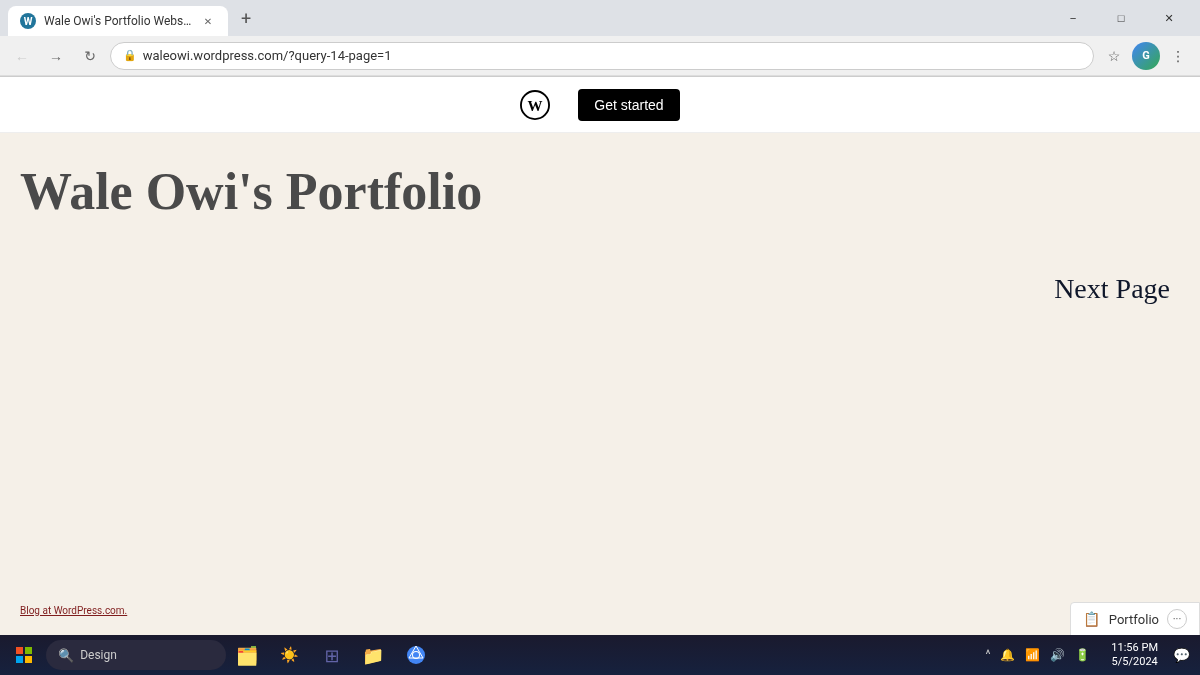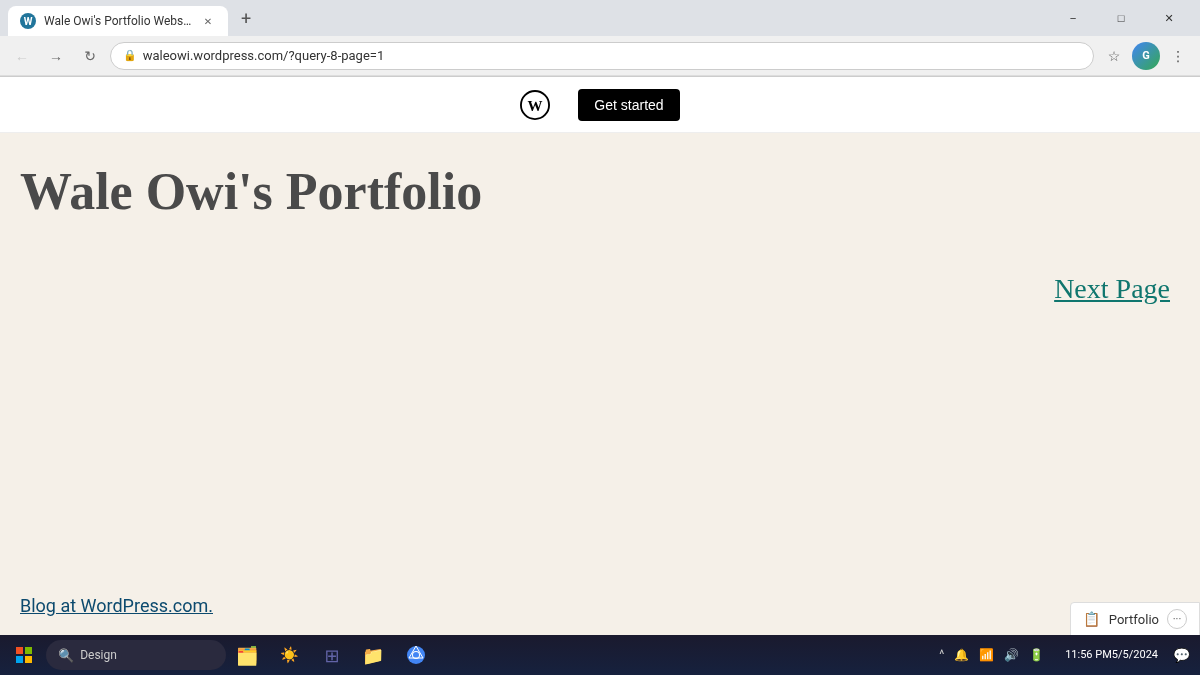--- a/index.html
+++ b/index.html
@@ -195,31 +195,30 @@
       color: #4a4a4a;
       line-height: 1.1;
       margin-bottom: 20px;
       font-family: Georgia, serif;
     }
     .next-page-link {
       position: absolute;
       right: 30px;
       top: 140px;
       font-size: 28px;
-      color: #0f766e;
-      text-decoration: underline;
+      color: #0f172a;
       cursor: pointer;
       font-family: Georgia, serif;
     }
     .footer-link {
       position: absolute;
       bottom: 20px;
       left: 20px;
-      font-size: 18px;
-      color: #0c4a6e;
+      font-size: 10px;
+      color: #7f1d1d;
       text-decoration: underline;
       cursor: pointer;
     }
 
     
     .subscribe-bar {
       position: absolute;
       bottom: 0;
       right: 0;
       background: #fff;
@@ -298,21 +297,21 @@
       gap: 4px;
       padding-right: 8px;
     }
     .tray-icon {
       color: #ccc;
       font-size: 12px;
       padding: 0 3px;
     }
     .clock {
       display: flex;
-      flex-direction: row;
+      flex-direction: column;
       align-items: center;
       color: #fff;
       font-size: 11px;
       line-height: 1.3;
       padding: 0 8px;
       cursor: pointer;
     }
     .notification-btn {
       width: 28px;
       height: 28px;
@@ -366,21 +365,21 @@
     </div>
   </div>
 
   <div class="toolbar">
     <button class="nav-btn disabled">←</button>
     <button class="nav-btn">→</button>
     <button class="nav-btn">↻</button>
 
     <div class="address-bar">
       <span class="lock-icon">🔒</span>
-      <span class="address-text">waleowi.wordpress.com/?query-8-page=1</span>
+      <span class="address-text">waleowi.wordpress.com/?query-14-page=1</span>
     </div>
     <div class="toolbar-actions">
       <button class="toolbar-icon-btn">☆</button>
       <div class="avatar-circle">G</div>
       <button class="toolbar-icon-btn">⋮</button>
     </div>
   </div>
 </div>
 
 <div class="wp-admin-bar">

